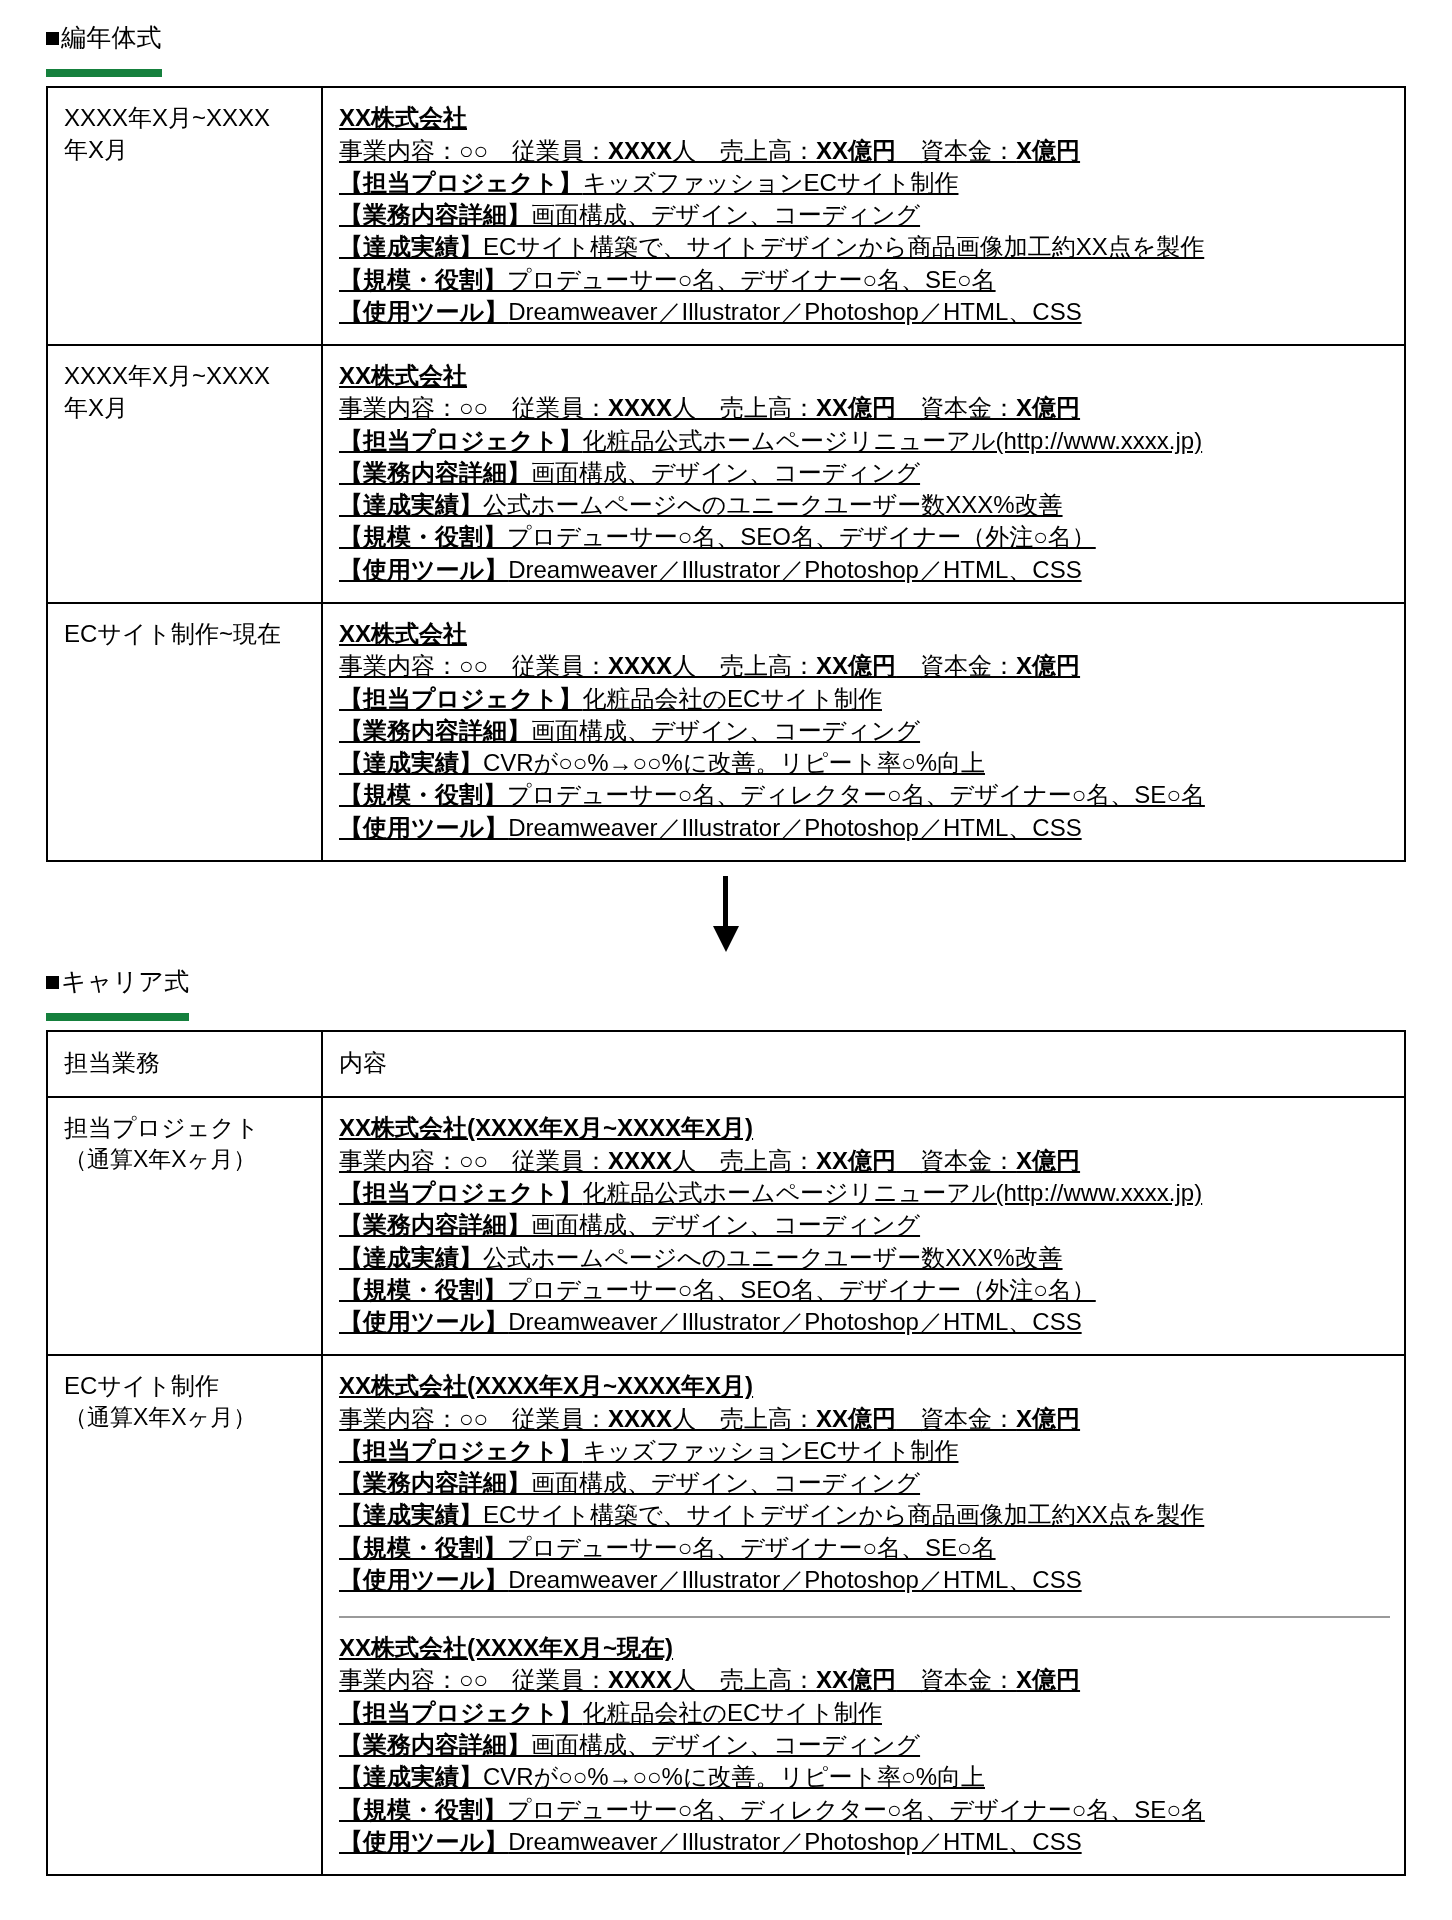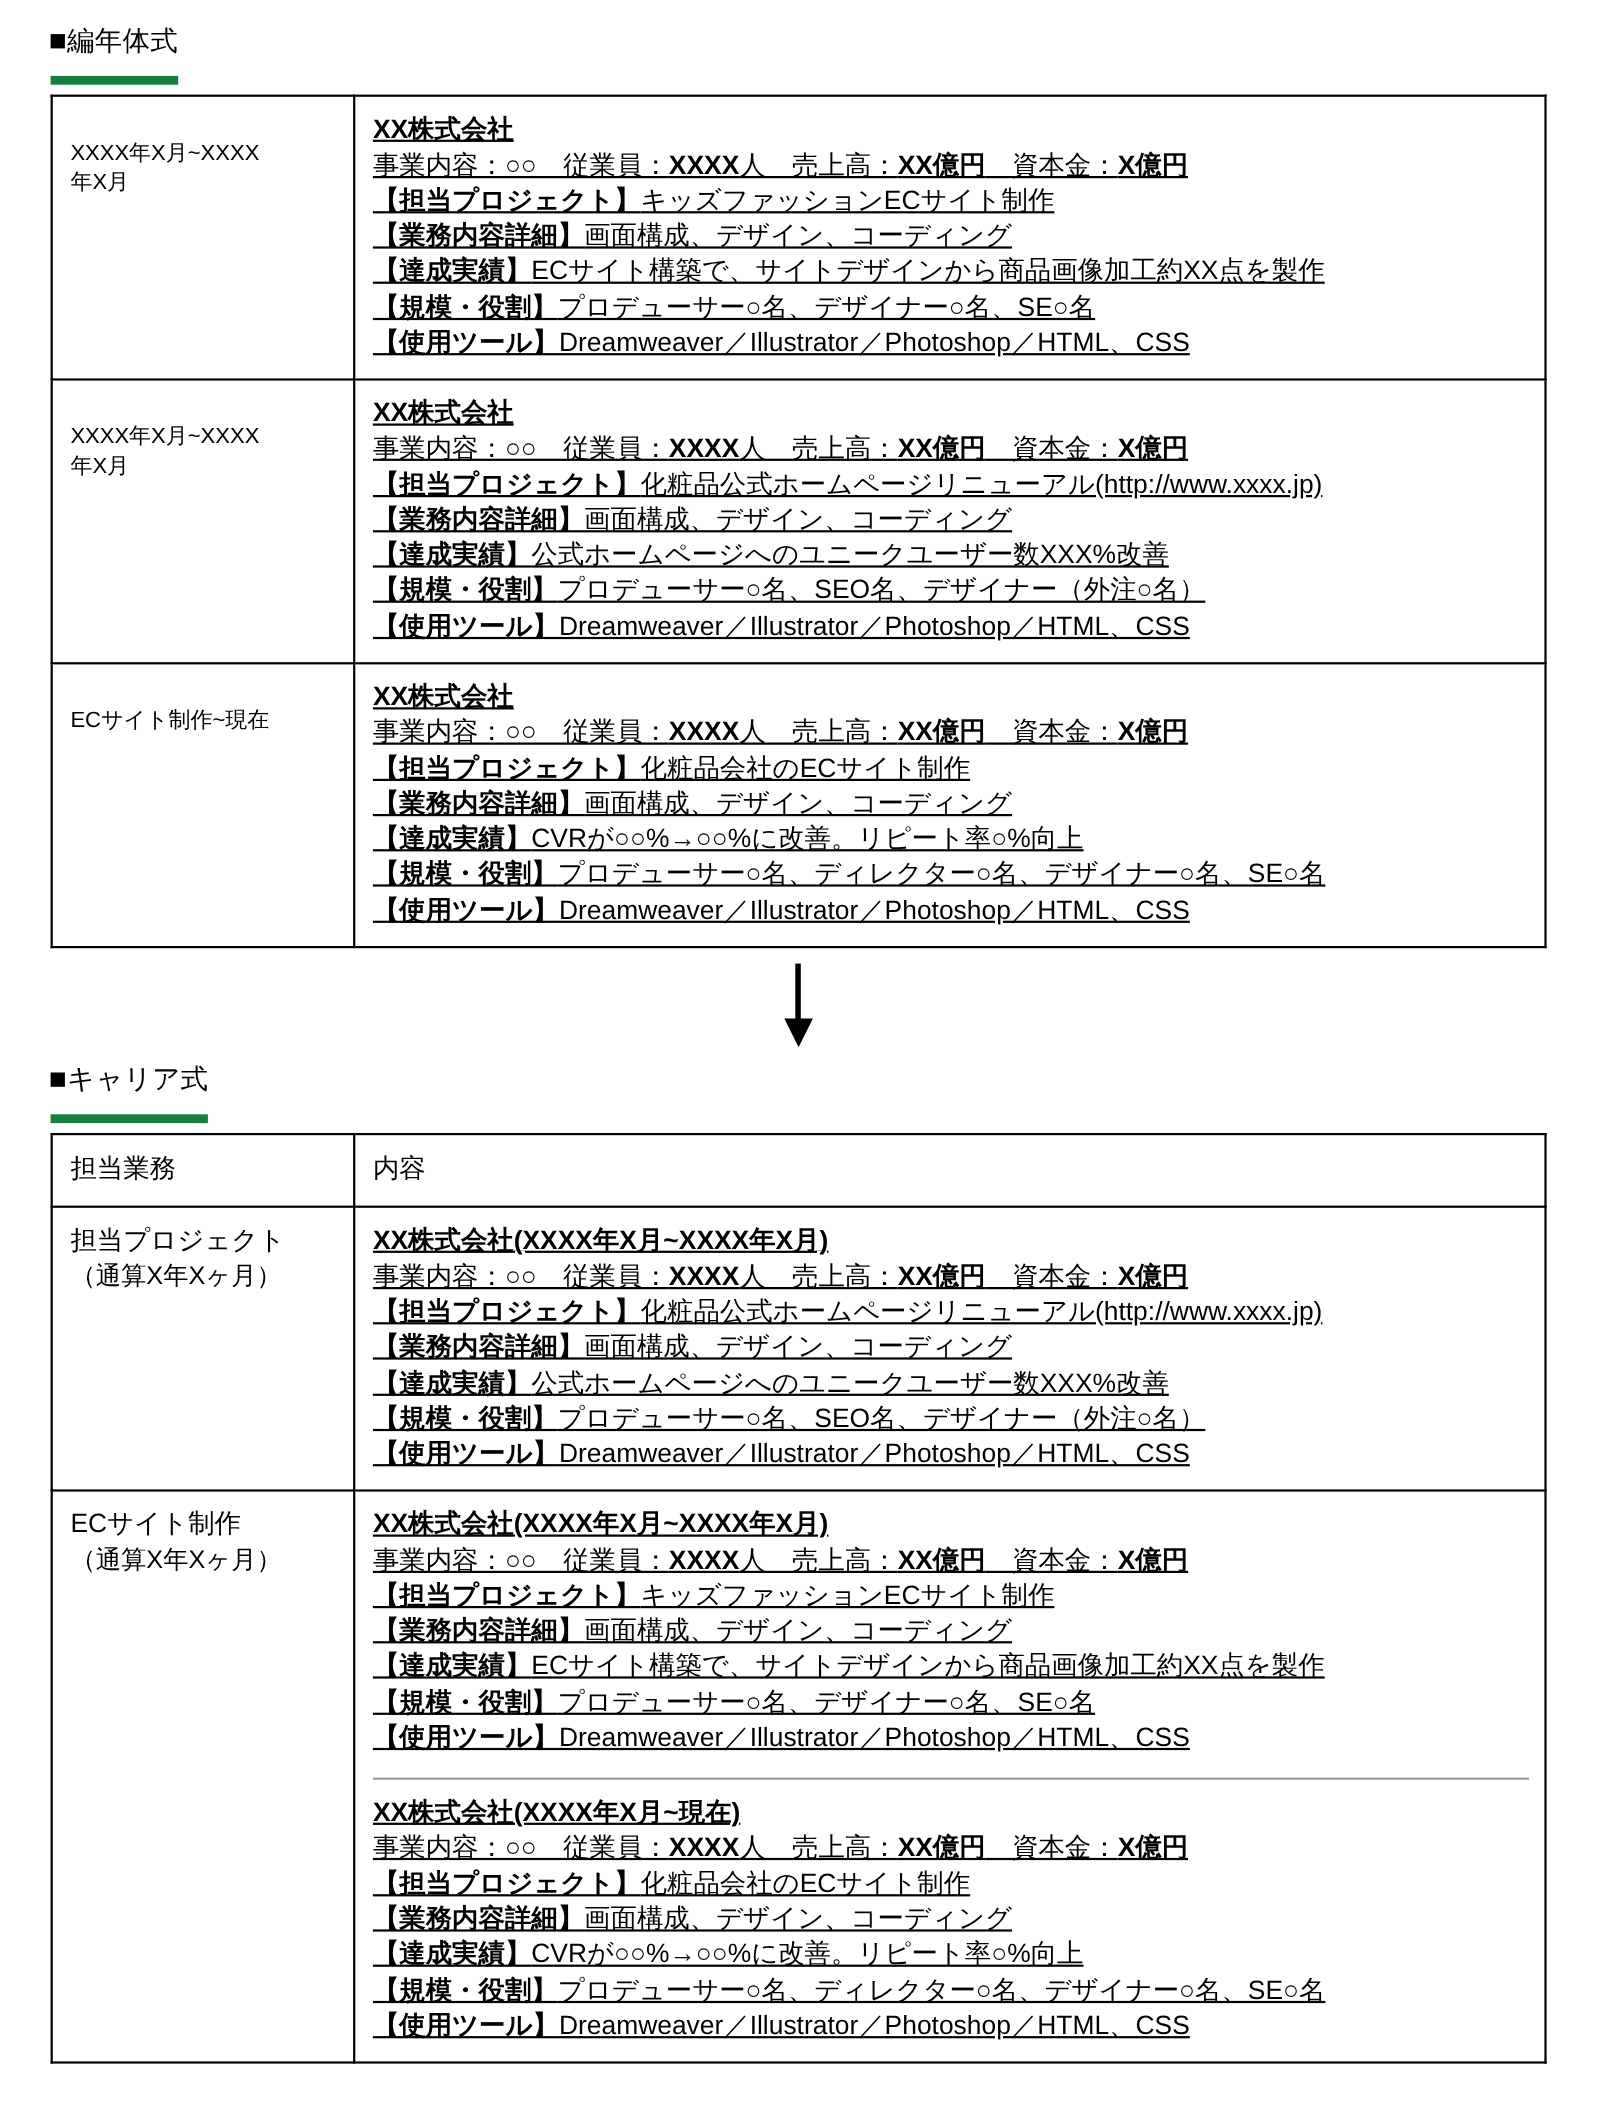--- a/index.html
+++ b/index.html
@@ -65,24 +65,23 @@
     padding-top: 18px;
     padding-bottom: 20px;
   }
   .hdr-label {
     font-size: 24px;
     line-height: 1.1;
   }
 
   
   .period-text, .duty-text {
-    font-size: 20px;
+    font-size: 24px;
     line-height: 1.32;
     white-space: pre-line;
-    margin-top: 24px;
   }
   .duty-title {
     font-size: 24px;
     line-height: 1.32;
   }
   .duty-sub {
     font-size: 23px;
     line-height: 1.36;
   }
 

